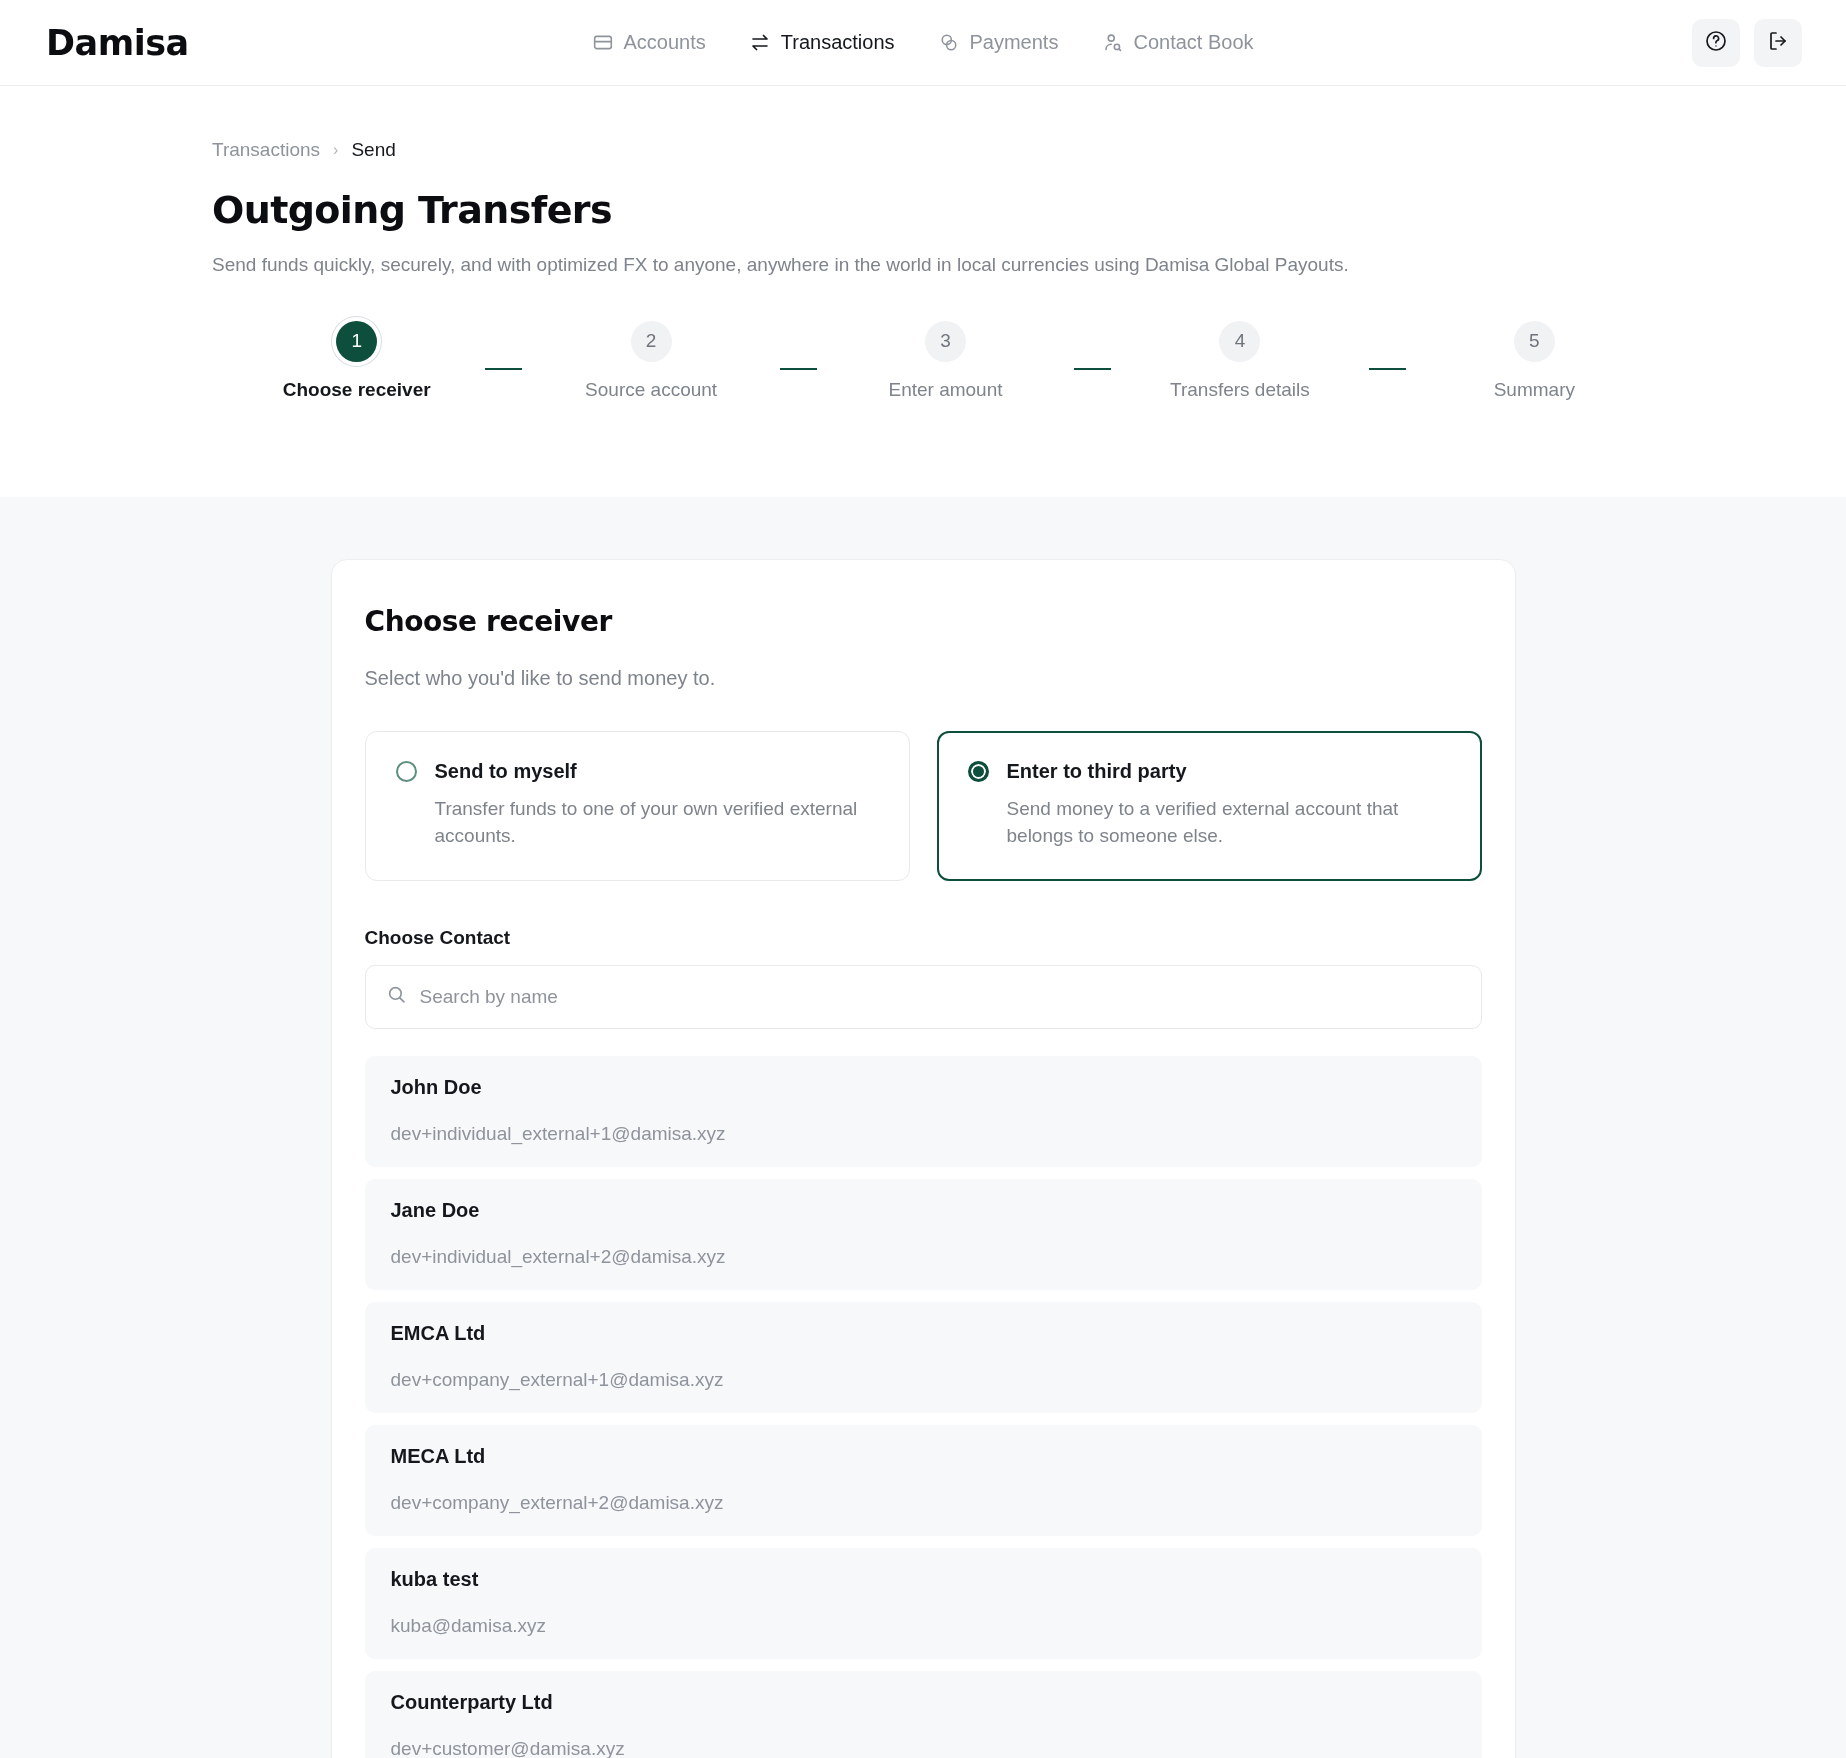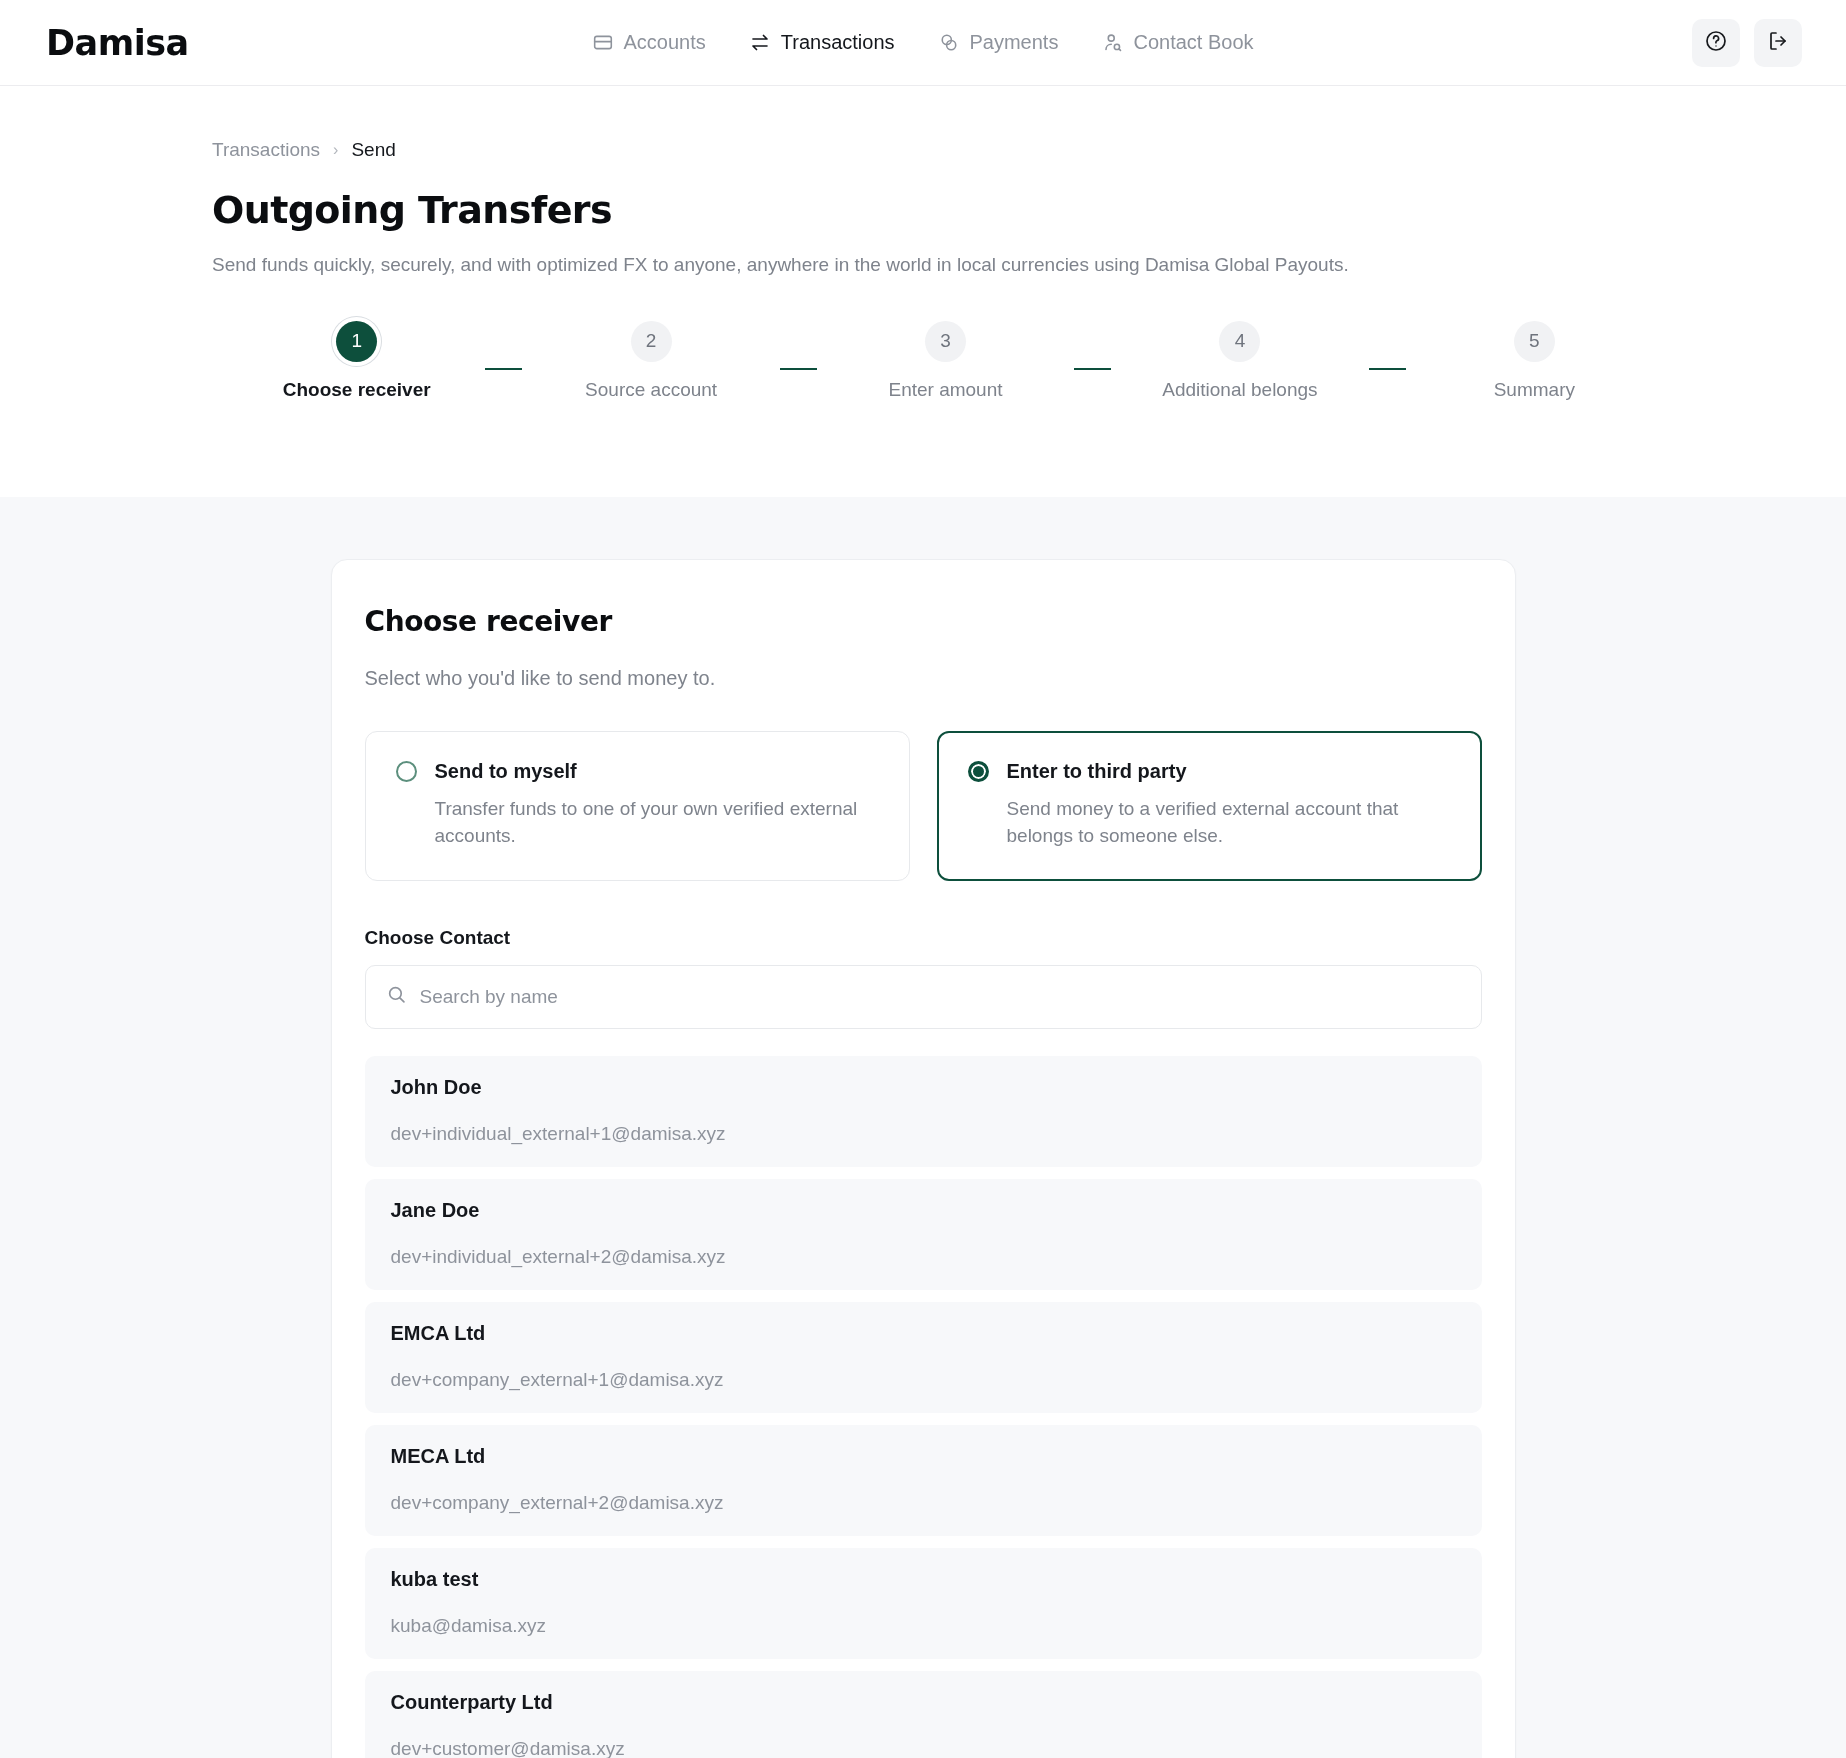--- a/index.html
+++ b/index.html
@@ -333,21 +333,21 @@
         <div class="connector"></div>
 
         <div class="step">
           <div class="step-circle">3</div>
           <div class="step-label">Enter amount</div>
         </div>
         <div class="connector"></div>
 
         <div class="step">
           <div class="step-circle">4</div>
-          <div class="step-label">Additional belongs</div>
+          <div class="step-label">Transfers details</div>
         </div>
         <div class="connector"></div>
 
         <div class="step">
           <div class="step-circle">5</div>
           <div class="step-label">Summary</div>
         </div>
       </div>
     </div>
   </div>

